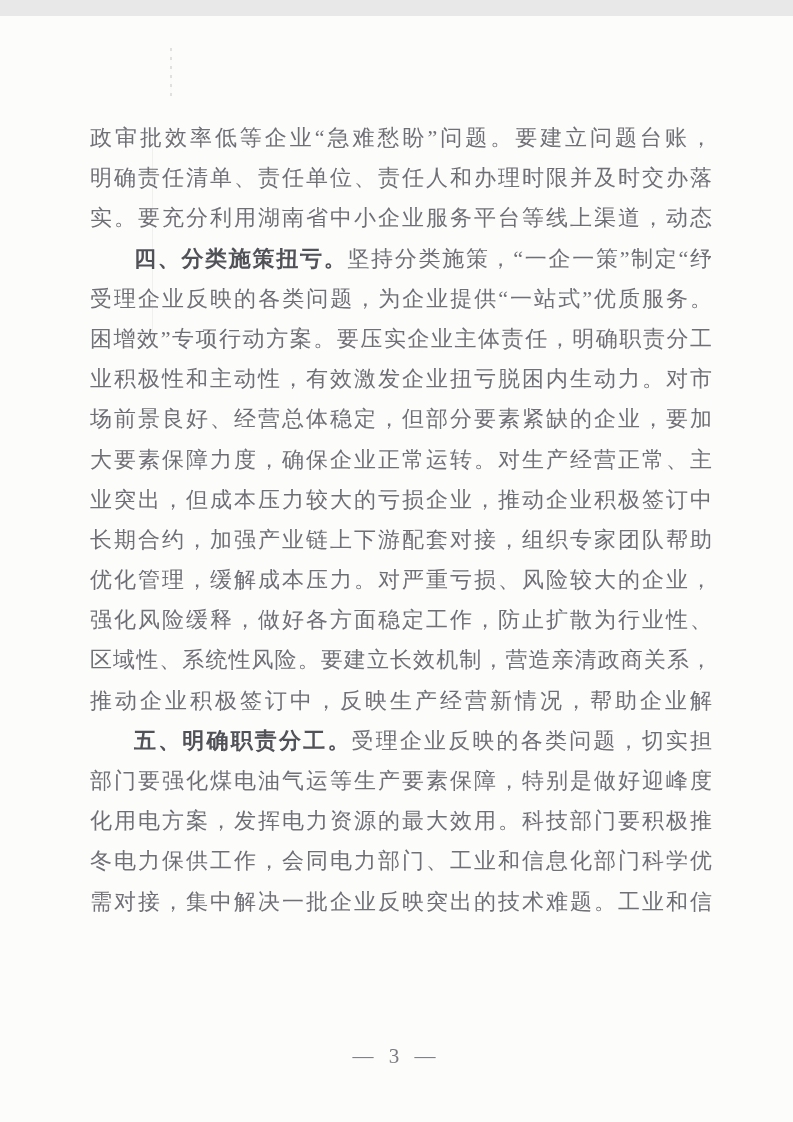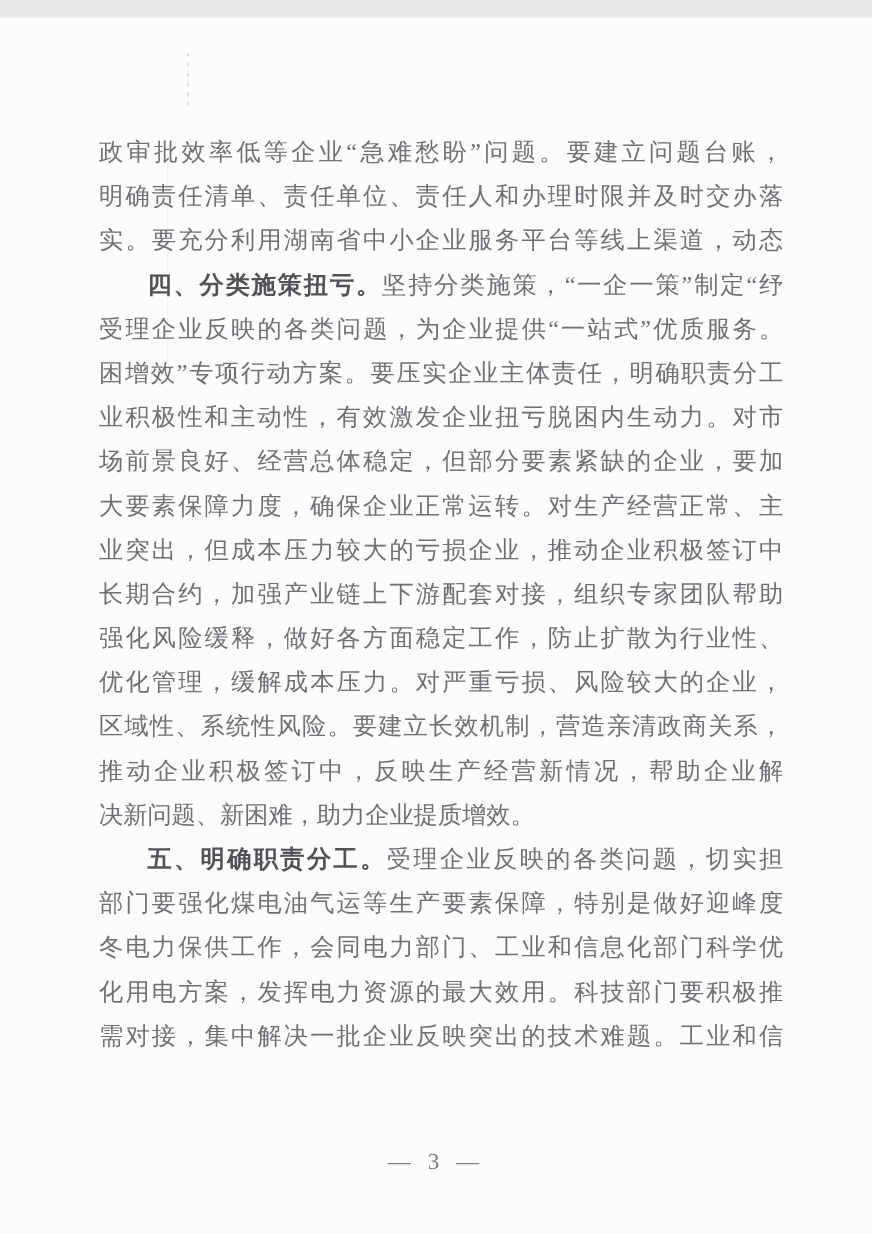--- a/index.html
+++ b/index.html
@@ -76,25 +76,24 @@
       <div class="line"><span class="h"></span><span class="t">明确责任清单、责任单位、责任人和办理时限并及时交办落</span></div>
       <div class="line"><span class="h"></span><span class="t">实。要充分利用湖南省中小企业服务平台等线上渠道，动态</span></div>
       <div class="line indent"><span class="h">四、分类施策扭亏。</span><span class="t">坚持分类施策，“一企一策”制定“纾</span></div>
       <div class="line"><span class="h"></span><span class="t">受理企业反映的各类问题，为企业提供“一站式”优质服务。</span></div>
       <div class="line"><span class="h"></span><span class="t">困增效”专项行动方案。要压实企业主体责任，明确职责分工</span></div>
       <div class="line"><span class="h"></span><span class="t">业积极性和主动性，有效激发企业扭亏脱困内生动力。对市</span></div>
       <div class="line"><span class="h"></span><span class="t">场前景良好、经营总体稳定，但部分要素紧缺的企业，要加</span></div>
       <div class="line"><span class="h"></span><span class="t">大要素保障力度，确保企业正常运转。对生产经营正常、主</span></div>
       <div class="line"><span class="h"></span><span class="t">业突出，但成本压力较大的亏损企业，推动企业积极签订中</span></div>
       <div class="line"><span class="h"></span><span class="t">长期合约，加强产业链上下游配套对接，组织专家团队帮助</span></div>
+      <div class="line"><span class="h"></span><span class="t">优化管理，缓解成本压力。对严重亏损、风险较大的企业，</span></div>
       <div class="line"><span class="h"></span><span class="t">强化风险缓释，做好各方面稳定工作，防止扩散为行业性、</span></div>
-      <div class="line"><span class="h"></span><span class="t">优化管理，缓解成本压力。对严重亏损、风险较大的企业，</span></div>
       <div class="line"><span class="h"></span><span class="t">区域性、系统性风险。要建立长效机制，营造亲清政商关系，</span></div>
       <div class="line"><span class="h"></span><span class="t">推动企业积极签订中，反映生产经营新情况，帮助企业解</span></div>
-      <div class="line short"><span class="h"></span><span class="t">决新问题、新困难，助力企业提质增效。</span></div>
       <div class="line indent"><span class="h">五、明确职责分工。</span><span class="t">受理企业反映的各类问题，切实担</span></div>
       <div class="line"><span class="h"></span><span class="t">部门要强化煤电油气运等生产要素保障，特别是做好迎峰度</span></div>
+      <div class="line"><span class="h"></span><span class="t">化用电方案，发挥电力资源的最大效用。科技部门要积极推</span></div>
       <div class="line"><span class="h"></span><span class="t">冬电力保供工作，会同电力部门、工业和信息化部门科学优</span></div>
-      <div class="line"><span class="h"></span><span class="t">化用电方案，发挥电力资源的最大效用。科技部门要积极推</span></div>
       <div class="line"><span class="h"></span><span class="t">需对接，集中解决一批企业反映突出的技术难题。工业和信</span></div>
     </div>
   <div class="pagenum">— 3 —</div>
 </div>
 
 </body></html>

